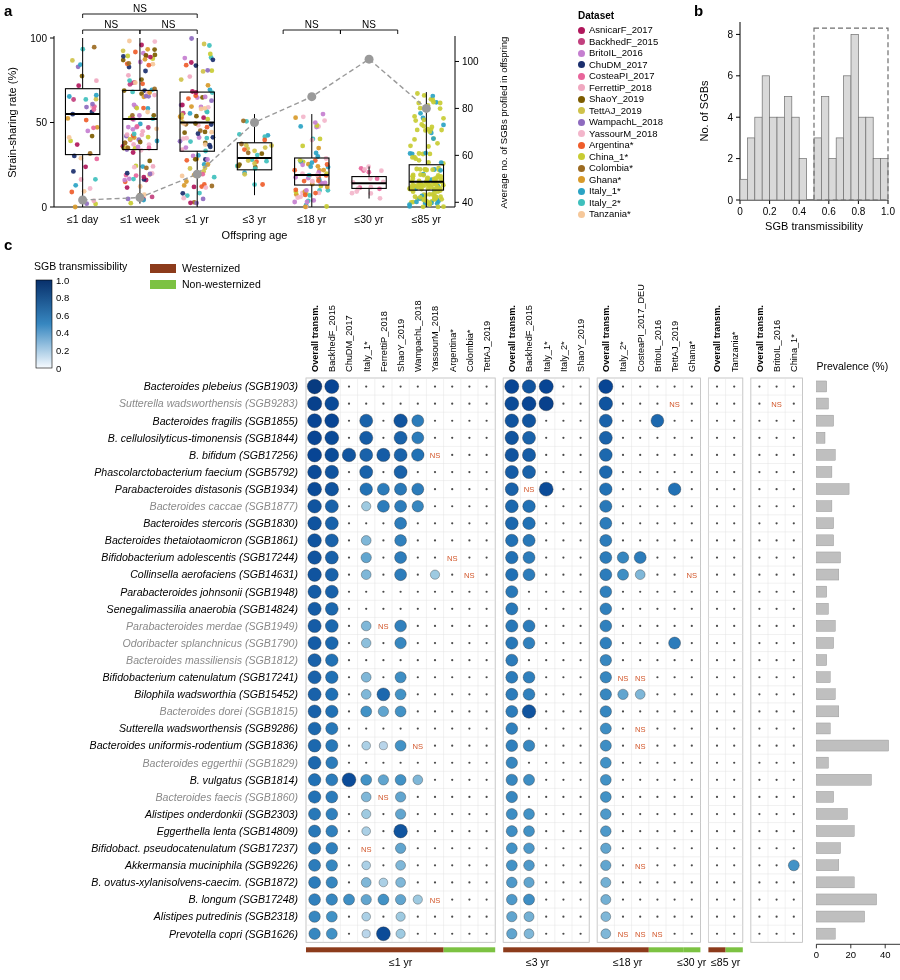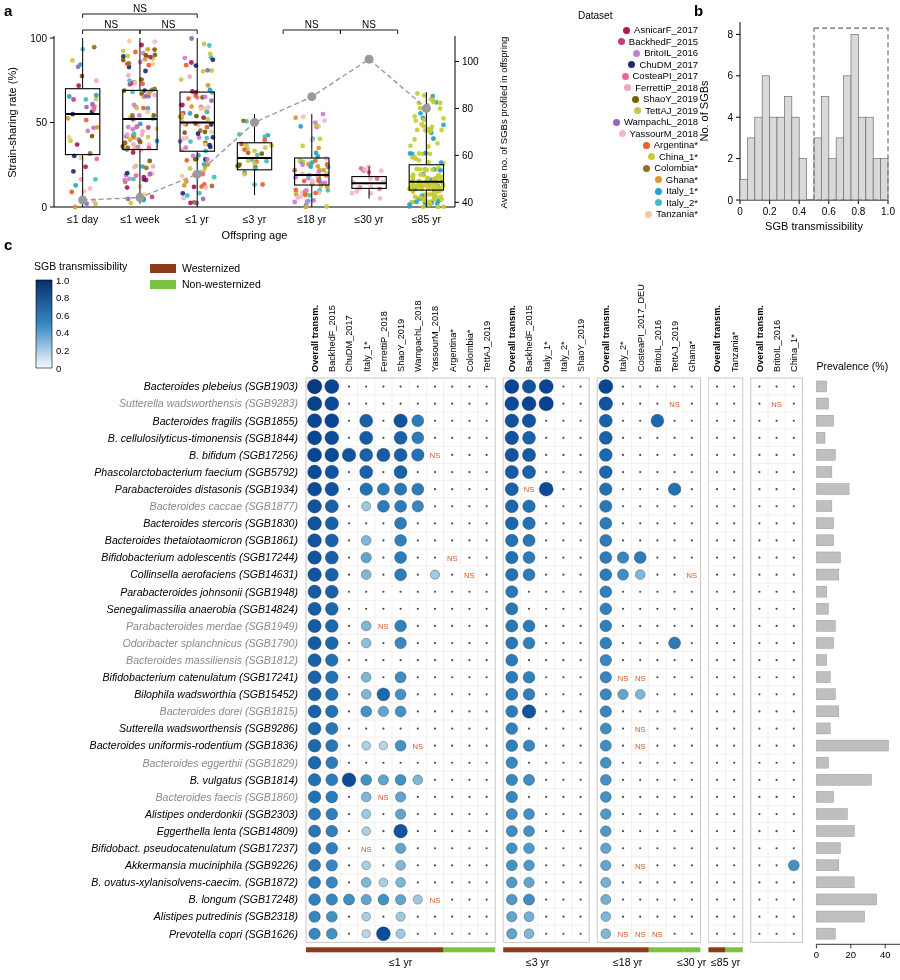--- a/index.html
+++ b/index.html
@@ -1,23 +1,23 @@
 <!DOCTYPE html>
 <html><head>
 <meta charset="utf-8">
 <style>
   html,body{margin:0;padding:0;}
   body{width:900px;height:980px;background:#ffffff;font-family:"Liberation Sans",sans-serif;color:#000;position:relative;overflow:hidden;}
   svg{display:block;}
-  .legend-title{font-size:10px;font-weight:normal;}
+  .legend-title{font-size:10px;font-weight:bold;}
   #panelA{position:absolute;left:0;top:0;width:580px;height:245px;}
   #panelB{position:absolute;left:600px;top:0;width:300px;height:245px;}
   #panelC{position:absolute;left:0;top:232px;width:900px;height:748px;}
   .ds-dot{width:7px;height:7px;border-radius:50%;display:inline-block;margin-right:4px;vertical-align:middle;}
-  .ds-row{line-height:11.5px;white-space:nowrap;font-size:9.5px;text-align:right;}
+  .ds-row{line-height:11.5px;white-space:nowrap;font-size:9.5px;}
 </style>
 </head>
 <body>
 
 <div id="panelA">
     <svg width="580" height="245">
       <text x="4" y="16" font-size="15" font-family="&quot;Liberation Sans&quot;, sans-serif" text-anchor="start" fill="#000" font-weight="bold">a</text>
       <line x1="54" y1="36" x2="54" y2="207" stroke="#000" stroke-width="1"></line>
       <line x1="455" y1="36" x2="455" y2="207" stroke="#000" stroke-width="1"></line>
       <line x1="54" y1="207" x2="455" y2="207" stroke="#000" stroke-width="1"></line>

